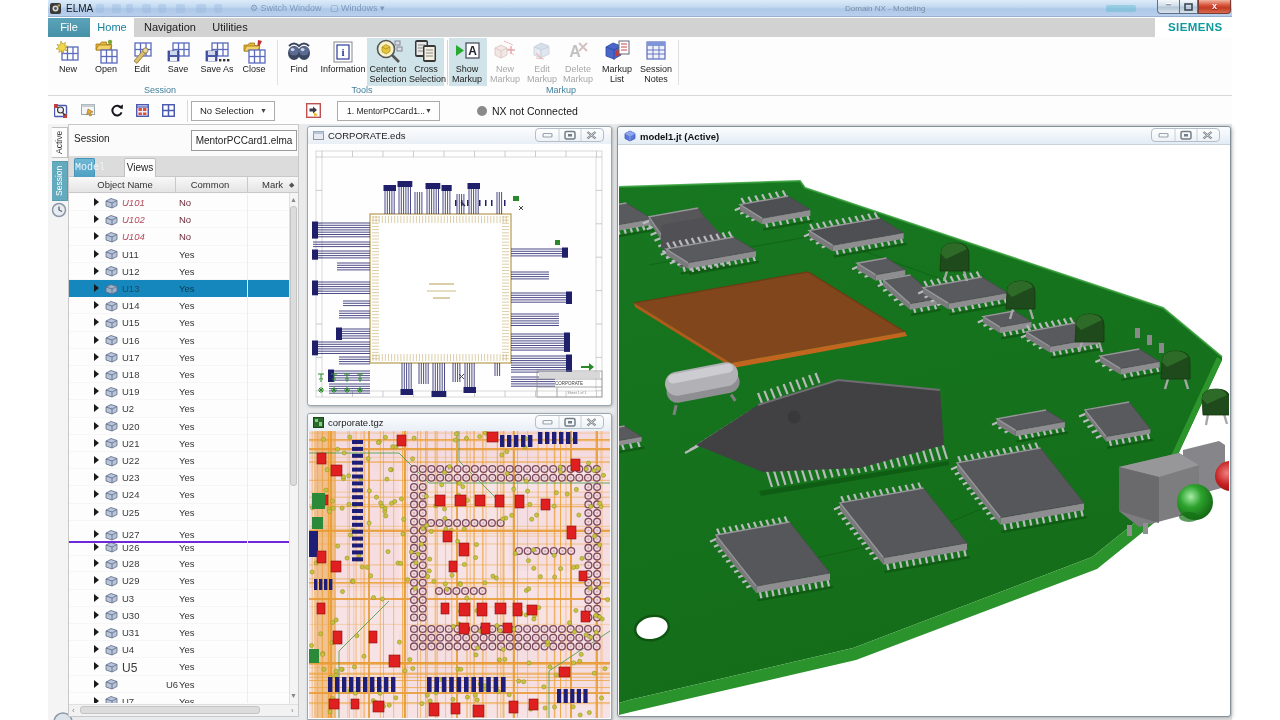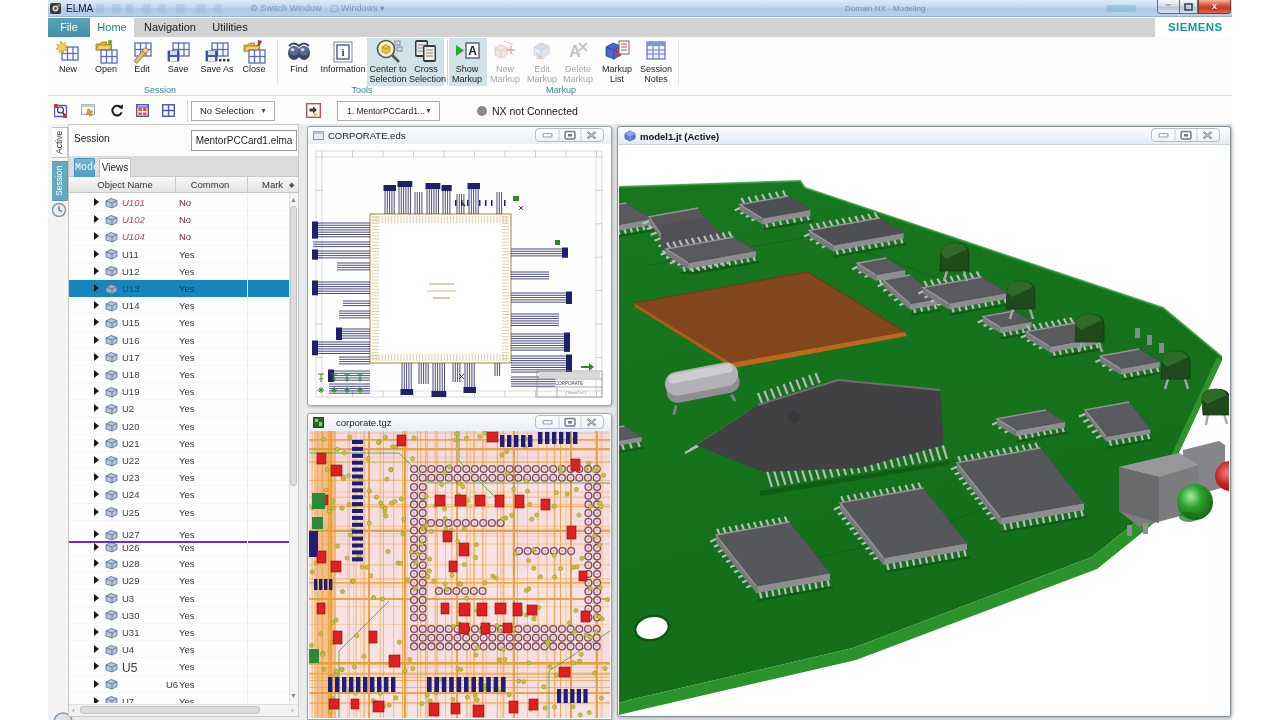--- a/index.html
+++ b/index.html
@@ -307,21 +307,21 @@
     <path d="M8 4.5 l0 3.5 l3 1.5" stroke="#4a5a6a" stroke-width="1.2" fill="none"></path>
   </svg>
 <svg class="abs" style="left:52px;top:711px" width="22" height="9">
     <circle cx="11" cy="11" r="9" fill="#dce4ea" stroke="#8a98a8" stroke-width="1.5"></circle>
   </svg>
 <div style="position:absolute;left:68px;top:124px;width:231px;height:593px;background:#fbfbfb;border:1px solid #c8c8c8;"></div>
 <div style="position:absolute;left:74px;top:133px;font-size:10px;color:#222;">Session</div>
 <div style="position:absolute;left:191px;top:130px;width:106px;height:21px;border:1px solid #9a9a9a;background:#fff;font-size:10px;color:#222;line-height:19px;text-align:center;">MentorPCCard1.elma</div>
 <div style="position:absolute;left:69px;top:156px;width:229px;height:21px;background:#dcdcdc;border-bottom:1px solid #c8c8c8;"></div>
 <div style="position:absolute;left:74px;top:158px;width:21px;height:19px;background:linear-gradient(#6fb7d4,#4da0c4);border:1px solid #4694b8;border-bottom:none;border-radius:2px 2px 0 0;color:#eef6fa;font-size:10px;text-align:center;line-height:18px;font-family:Liberation Mono, monospace;">Model</div>
-<div style="position:absolute;left:99px;top:158px;width:32px;height:19px;background:#fdfdfd;border:1px solid #c0c0c0;border-bottom:none;border-radius:2px 2px 0 0;color:#222;font-size:10px;text-align:center;line-height:18px;">Views</div>
+<div style="position:absolute;left:124px;top:158px;width:32px;height:19px;background:#fdfdfd;border:1px solid #c0c0c0;border-bottom:none;border-radius:2px 2px 0 0;color:#222;font-size:10px;text-align:center;line-height:18px;">Views</div>
 <div style="position:absolute;left:69px;top:177px;width:229px;height:16px;background:linear-gradient(#f8f8f8,#e4e4e4);border-bottom:1px solid #c8c8c8;"></div>
 <div style="position:absolute;left:90px;top:179px;width:70px;font-size:9.5px;color:#333;text-align:center;">Object Name</div>
 <div style="position:absolute;left:180px;top:179px;width:60px;font-size:9.5px;color:#333;text-align:center;">Common</div>
 <div style="position:absolute;left:262px;top:179px;width:30px;font-size:9.5px;color:#333;">Mark</div>
 <div style="position:absolute;left:289px;top:181px;font-size:7px;color:#555;">◆</div>
 <div style="position:absolute;left:175px;top:177px;width:1px;height:16px;background:#c0cbd4;"></div>
 <div style="position:absolute;left:247px;top:177px;width:1px;height:16px;background:#c0cbd4;"></div>
 <div style="position:absolute;left:69px;top:194px;width:220px;height:509px;overflow:hidden;background:#fdfdfd;">
     <div style="position:absolute;left:0px;top:0.0px;width:220px;height:17.2px;border-bottom:1px solid #f6f6f6;">
       <span style="position:absolute;left:25px;top:4px;width:0;height:0;border-left:5px solid #1a1a1a;border-top:4px solid transparent;border-bottom:4px solid transparent;"></span>
@@ -1061,21 +1061,21 @@
     <text x="260" y="241" font-size="4.5" text-anchor="middle" fill="#444">CORPORATE</text>
     <text x="268" y="250" font-size="3.5" text-anchor="middle" fill="#888">Sheet 1 of 1</text>
   </svg>
 <div style="position:absolute;left:307px;top:413px;width:305px;height:307px;background:#fff;border:1px solid #9aa6b2;border-radius:3px 3px 0 0;box-shadow:1px 1px 3px rgba(0,0,0,.25);"></div>
 <div style="position:absolute;left:308px;top:414px;width:303px;height:17px;background:linear-gradient(#fcfdfe,#e9eff6);border-radius:3px 3px 0 0;"></div>
 <svg style="position:absolute;left:313px;top:417px" width="11" height="11">
     <rect x="0.5" y="0.5" width="10" height="10" fill="#2a6a2a" stroke="#1a4a1a"></rect>
     <rect x="2" y="2" width="3" height="3" fill="#88c888"></rect>
     <rect x="6" y="5" width="3" height="4" fill="#88c888"></rect>
   </svg>
-<div style="position:absolute;left:328px;top:417px;font-size:9.5px;color:#222;margin-left:8px;">corporate.tgz</div>
+<div style="position:absolute;left:328px;top:417px;font-size:9.5px;color:#222;">corporate.tgz</div>
 <div style="position:absolute;left:535px;top:415px;width:69px;height:14px;border:1px solid #b4bec8;border-radius:4px;background:linear-gradient(#fdfefe,#eef2f6);">
     <svg width="67" height="12" style="display:block">
       <line x1="23" y1="0" x2="23" y2="12" stroke="#c8d0d8" stroke-width="1"></line>
       <line x1="45" y1="0" x2="45" y2="12" stroke="#c8d0d8" stroke-width="1"></line>
       <rect x="7" y="4.5" width="9" height="3.5" rx="1" fill="none" stroke="#9aa4ae" stroke-width="1.2"></rect>
       <rect x="29" y="2.5" width="10" height="7.5" rx="1.5" fill="none" stroke="#737d87" stroke-width="1.5"></rect>
       <rect x="32" y="5" width="4" height="2.5" fill="#737d87"></rect>
       <path d="M51.5 3 l8 6.5 M59.5 3 l-8 6.5" stroke="#6a747e" stroke-width="2.2"></path>
       <path d="M51.5 3 l8 6.5 M59.5 3 l-8 6.5" stroke="#fff" stroke-width="0.7"></path>
     </svg>

